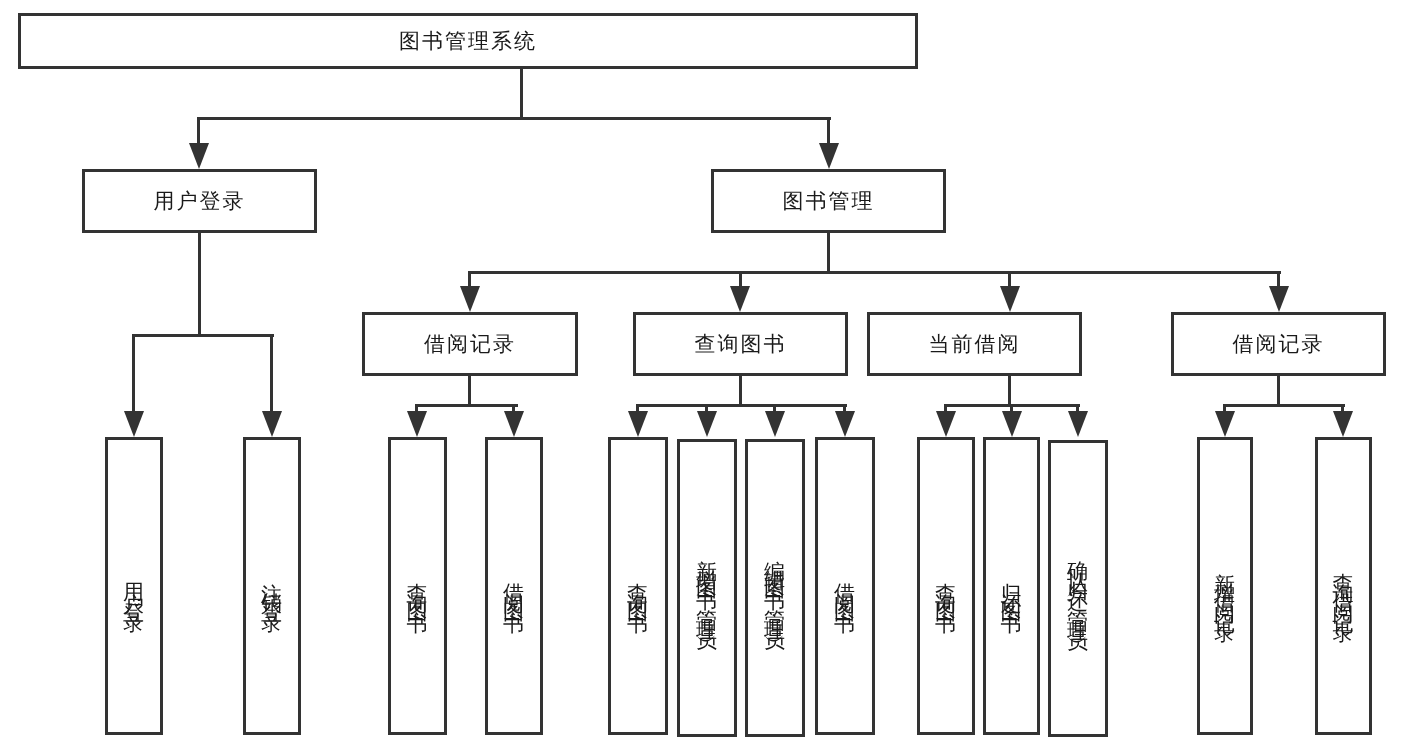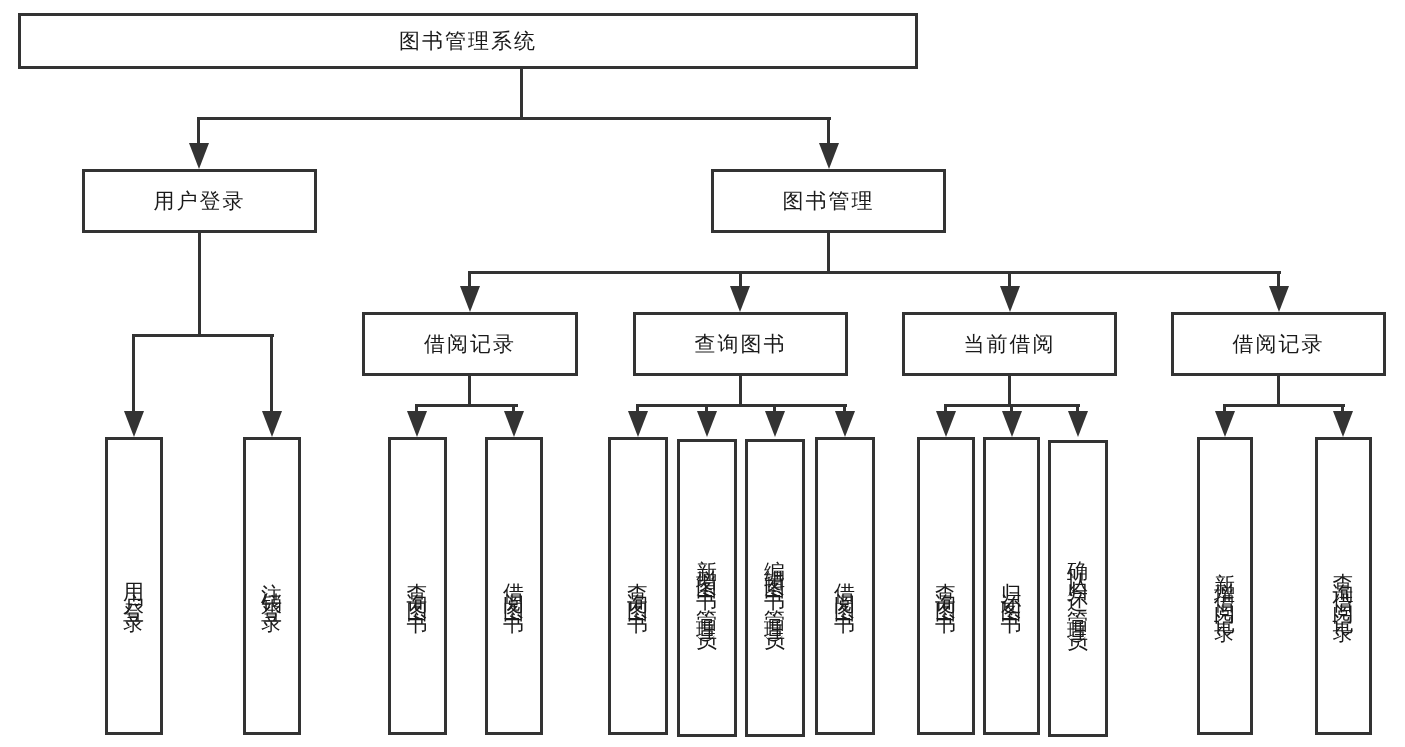--- a/index.html
+++ b/index.html
@@ -94,21 +94,21 @@
   <div class="arrow" style="left:730px;top:286px;"></div>
   <div class="arrow" style="left:1000px;top:286px;"></div>
   <div class="arrow" style="left:1269px;top:286px;"></div>
 
   <div class="box" style="left:362px;top:312px;width:216px;height:64px;">
     <span>借阅记录</span>
   </div>
   <div class="box" style="left:633px;top:312px;width:215px;height:64px;">
     <span>查询图书</span>
   </div>
-  <div class="box" style="left:902px;top:312px;width:215px;height:64px;">
+  <div class="box" style="left:867px;top:312px;width:215px;height:64px;">
     <span>当前借阅</span>
   </div>
   <div class="box" style="left:1171px;top:312px;width:215px;height:64px;text-align:center;">
     <span>借阅记录</span>
   </div>
 
   <div class="vline" style="left:468px;top:376px;height:31px;"></div>
   <div class="hline" style="left:415px;top:404px;width:103px;"></div>
   <div class="vline" style="left:415px;top:404px;height:15px;"></div>
   <div class="vline" style="left:512px;top:404px;height:15px;"></div>

